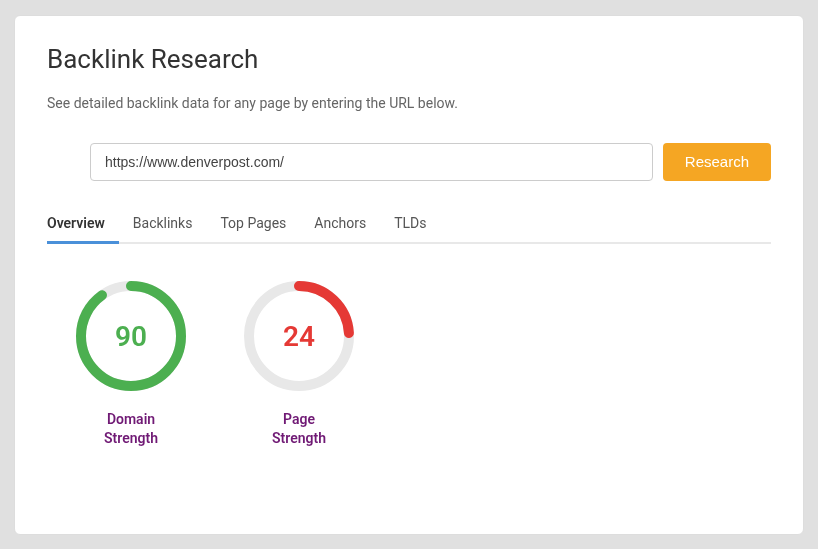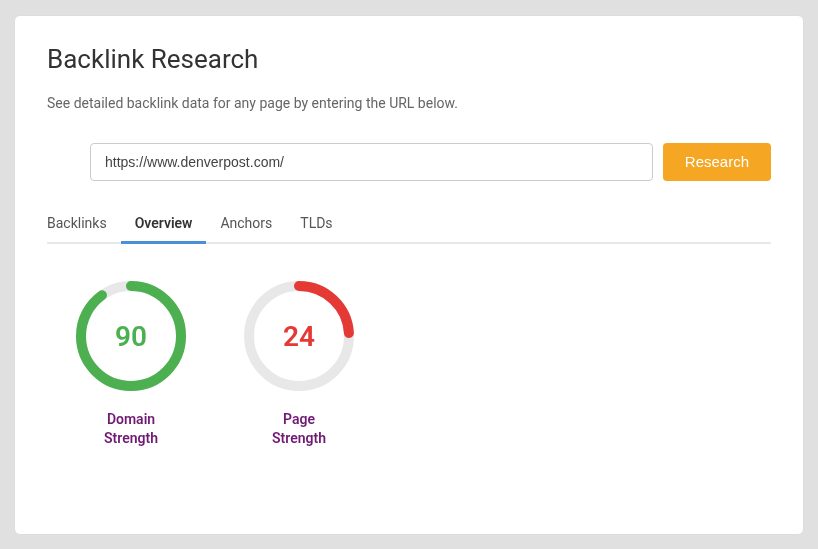--- a/index.html
+++ b/index.html
@@ -123,22 +123,23 @@
 <div class="card">
   <h1 class="title">Backlink Research</h1>
   <p class="subtitle">See detailed backlink data for any page by entering the URL below.</p>
 
   <div class="search-row">
     <input type="text" class="url-input" value="https://www.denverpost.com/" style="">
     <button class="research-btn">Research</button>
   </div>
 
   <div class="tabs" id="tabs-container">
+      <div class="tab active">Overview</div>
       <div class="tab">Backlinks</div>
-      <div class="tab active">Overview</div>
+      <div class="tab">Top Pages</div>
       <div class="tab">Anchors</div>
       <div class="tab">TLDs</div>
     </div>
 
   <div class="metrics-row" id="metrics-container">
       <div class="metric-item">
         <div class="circle-container"><svg width="120" height="120" viewBox="0 0 120 120">
             <circle cx="60" cy="60" r="50" fill="none" stroke="#e8e8e8" stroke-width="10"></circle>
             <circle cx="60" cy="60" r="50" fill="none" stroke="#4caf50" stroke-width="10" stroke-dasharray="314.1592653589793" stroke-dashoffset="31.415926535897924" stroke-linecap="round"></circle>
           </svg><div class="circle-value green">90</div></div>

